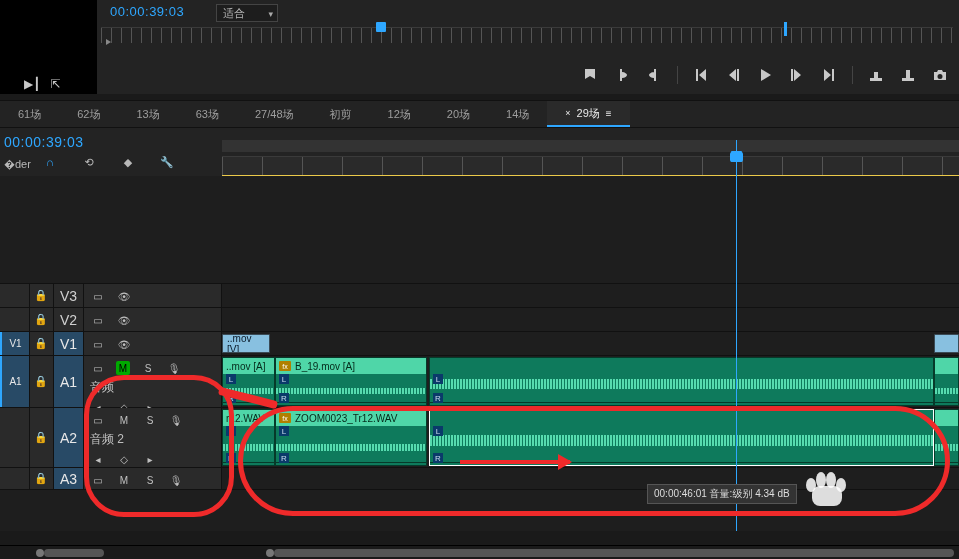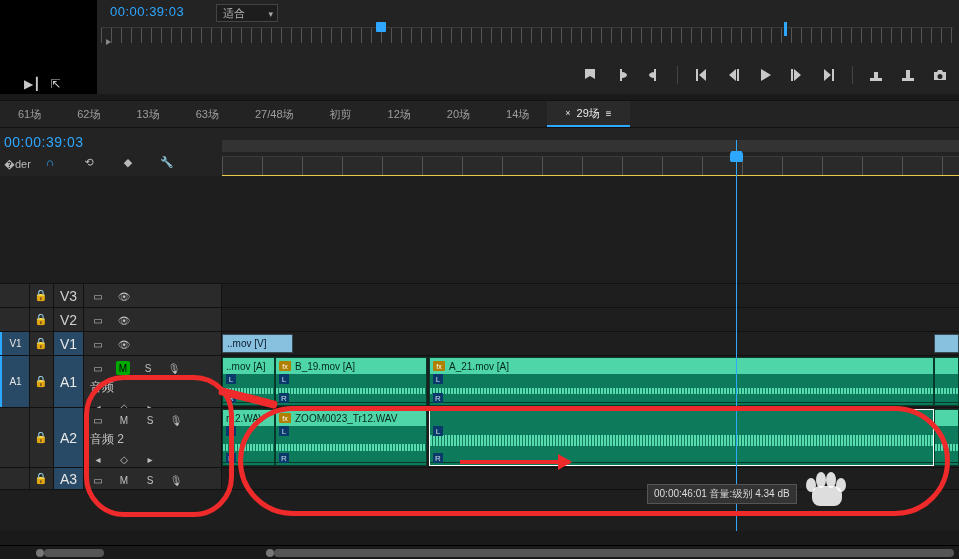--- a/index.html
+++ b/index.html
@@ -255,21 +255,21 @@
     <div class="th">
       <div class="th-src sel">V1</div>
       <div class="th-lock">🔒</div>
       <div class="th-tgt sel">V1</div>
       <div class="th-ctl">
         <span class="ctl">▭</span>
         <span class="ctl">👁</span>
       </div>
     </div>
     <div class="lane">
-      <div class="clip-v" style="left:0;width:71px;">
+      <div class="clip-v" style="left:0;width:48px;">
           <span>..mov [V]</span>
         </div>
       <div class="clip-v" style="left:712px;width:25px;"></div>
     </div>
   </div>
 
   <div class="track tall">
     <div class="th">
       <div class="th-src sel">A1</div>
       <div class="th-lock">🔒</div>
@@ -301,24 +301,20 @@
       <div class="clip-a" style="left:53px;width:152px;">
           <div class="hdr">
             <span class="fx">fx</span>
             <span>B_19.mov [A]</span>
           </div>
           <div class="wave"></div>
           <div class="L2">L</div>
           <div class="R">R</div>
         </div>
       <div class="clip-a" style="left:207px;width:505px;">
-          <div class="hdr">
-            <span class="fx">fx</span>
-            <span>A_21.mov [A]</span>
-          </div>
           <div class="wave"></div>
           <div class="L2">L</div>
           <div class="R">R</div>
         </div>
       <div class="clip-a" style="left:712px;width:25px;">
           <div class="hdr"></div>
           <div class="wave"></div>
         </div>
     </div>
   </div>

